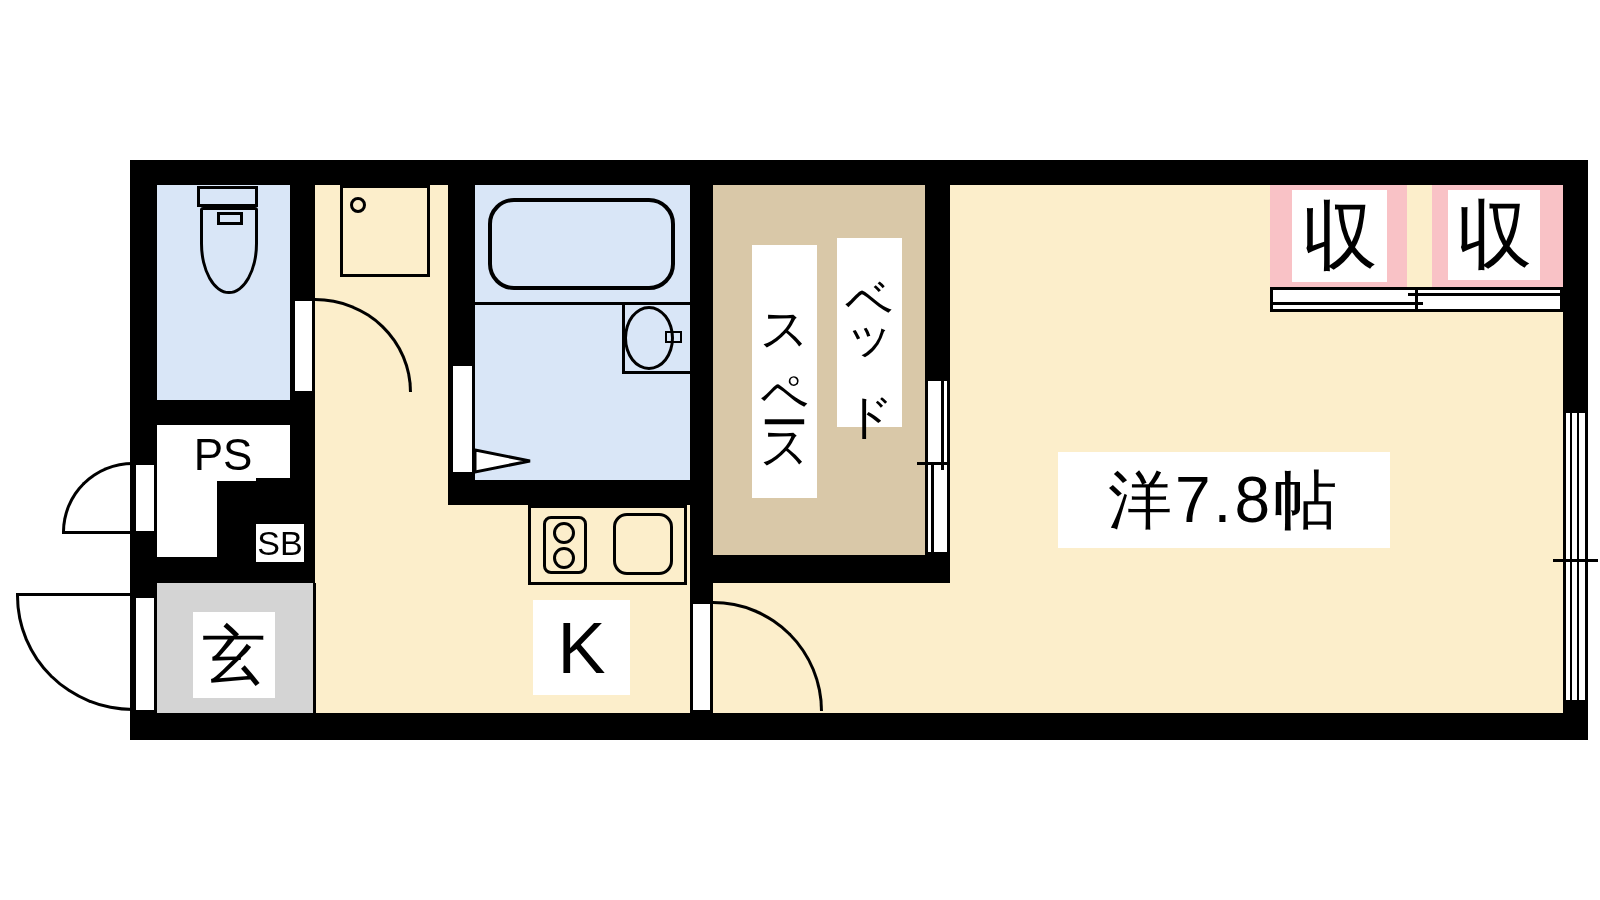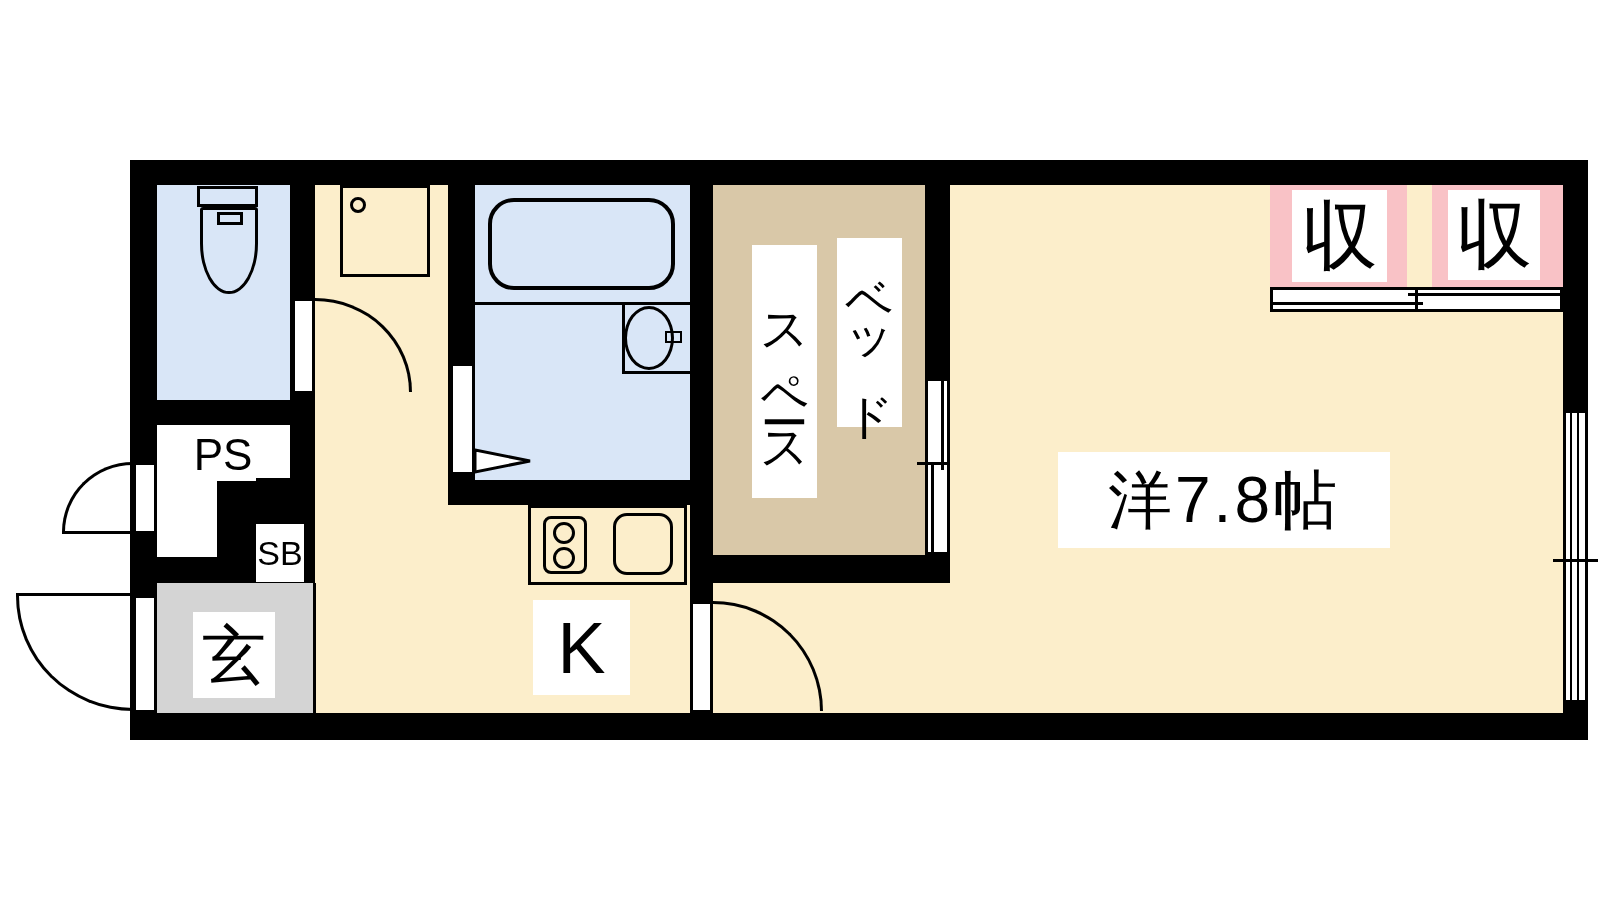--- a/index.html
+++ b/index.html
@@ -101,21 +101,21 @@
   <div class="abs leaf" style="left:133px;top:595px;width:24px;height:118px;"></div>
   <div class="abs arc-bl" style="left:16px;top:596px;width:117px;height:115px;"></div>
   <div class="abs blk" style="left:16px;top:593px;width:118px;height:3px;"></div>
 
   <div class="abs leaf" style="left:690px;top:601px;width:23px;height:112px;"></div>
   <div class="abs arc-tr" style="left:713px;top:601px;width:110px;height:110px;"></div>
 
   <div class="abs white-box lbl" style="left:190px;top:429px;width:66px;height:52px;font-size:44px;">PS</div>
 
   <div class="abs fix floor-closet" style="left:237px;top:503px;width:78px;height:77px;"></div>
-  <div class="abs white-box lbl" style="left:256px;top:524px;width:48px;height:58px;font-size:34px;">SB</div>
+  <div class="abs white-box lbl" style="left:256px;top:524px;width:48px;height:38px;font-size:34px;">SB</div>
 
   <div class="abs white-box lbl" style="left:193px;top:612px;width:82px;height:86px;font-size:64px;">玄</div>
 
   <div class="abs white-box lbl" style="left:533px;top:600px;width:97px;height:95px;font-size:72px;">K</div>
 
   <div class="abs white-box lbl vtext" style="left:837px;top:238px;width:65px;height:189px;font-size:48px;">ベッド</div>
   <div class="abs white-box lbl vtext" style="left:752px;top:245px;width:65px;height:253px;font-size:48px;">スペース</div>
 
   <div class="abs white-box lbl" style="left:1058px;top:452px;width:332px;height:96px;font-size:64px;letter-spacing:3px;">洋7.8帖</div>
 

